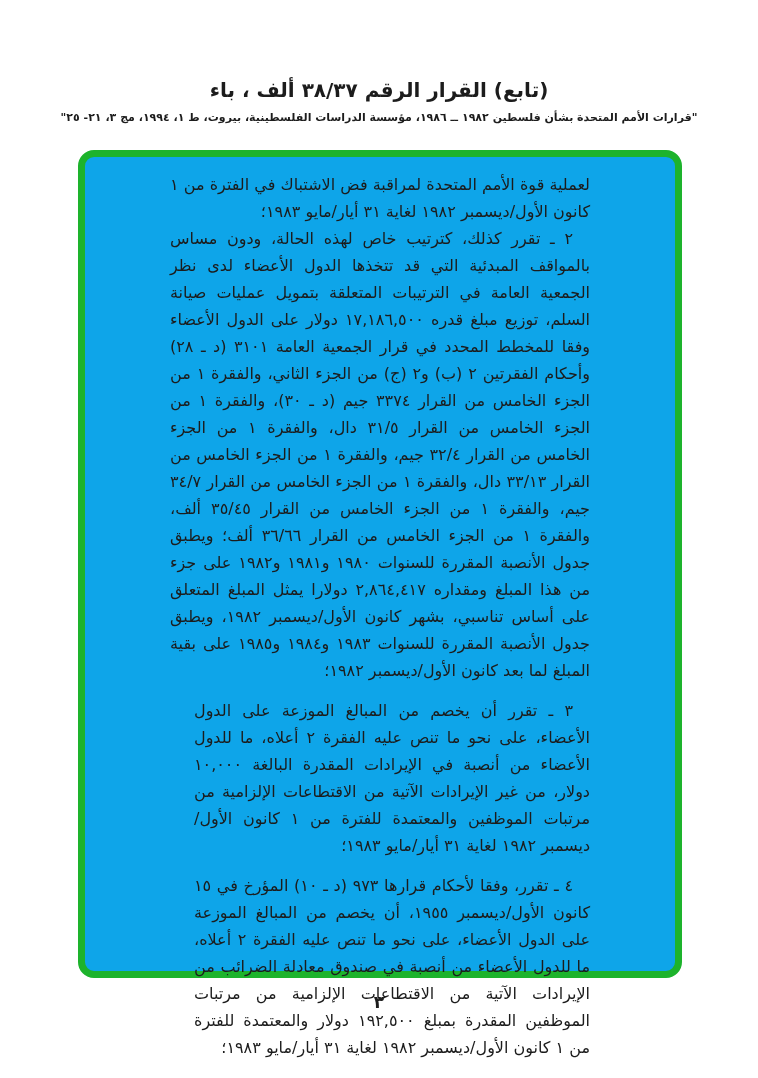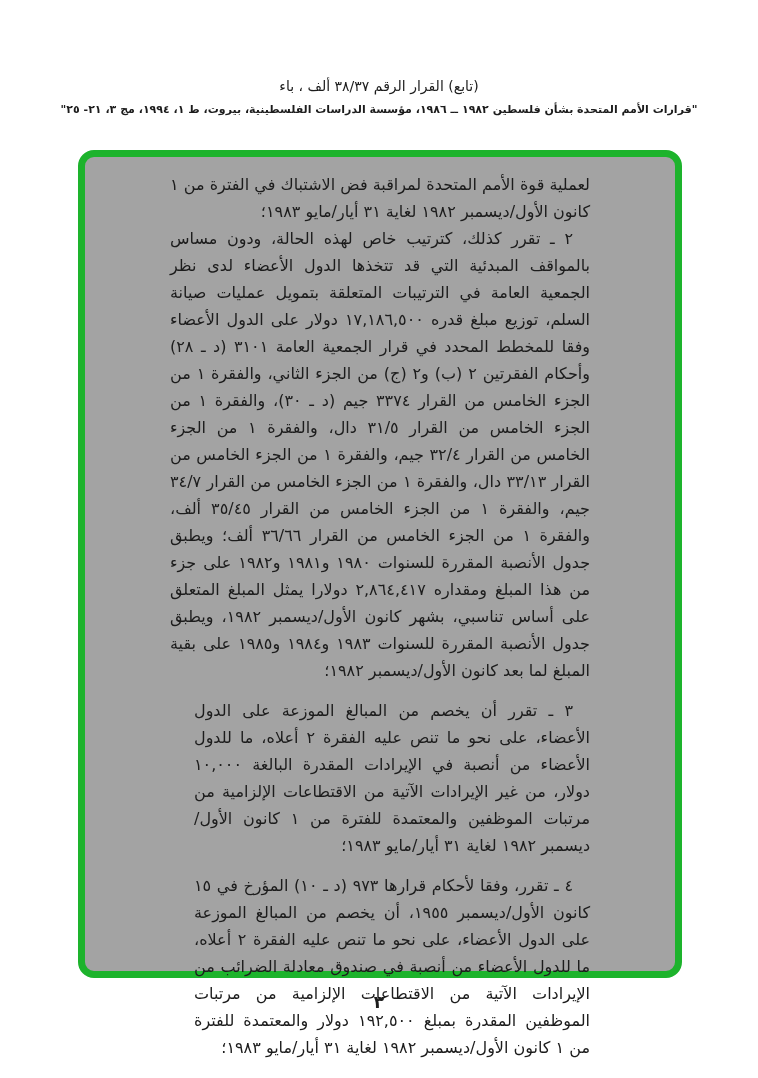--- a/index.html
+++ b/index.html
@@ -3,29 +3,29 @@
 <meta charset="utf-8">
 <style>
   :root{ --green:#1db32c; --ink:#1c1c1c; }
   html,body{ margin:0; padding:0; background:#ffffff; }
   .page{
     position:relative; width:758px; height:1078px; background:#ffffff;
     font-family:"DejaVu Sans", sans-serif; color:var(--ink); overflow:hidden;
   }
   .doc-header{ position:absolute; top:0; left:0; width:758px; text-align:center; direction:rtl; }
   .doc-title{
-    margin:78px 0 0 0; font-size:14px; font-weight:normal; letter-spacing:0;
+    margin:78px 0 0 0; font-size:20px; font-weight:bold; letter-spacing:0;
   }
   .doc-subtitle{
     margin-top:9px; font-size:11px; font-weight:bold; white-space:nowrap;
   }
   .frame{
     position:absolute; left:78px; top:150px; width:604px; height:828px;
     border:7px solid var(--green); border-radius:16px; box-sizing:border-box;
-    background:#a3a3a3;
+    background:#0ea5e9;
   }
   .textcol{
     position:absolute; left:85px; right:85px; top:14px;
     direction:rtl; text-align:justify;
     font-size:16px; line-height:27px;
   }
   .textcol p{ margin:0; }
   .textcol p.has-num{ text-indent:17px; }
   .textcol p.gap{ margin-top:13px;margin-left:24px; }
   .para-lead{ font-weight:normal; }

